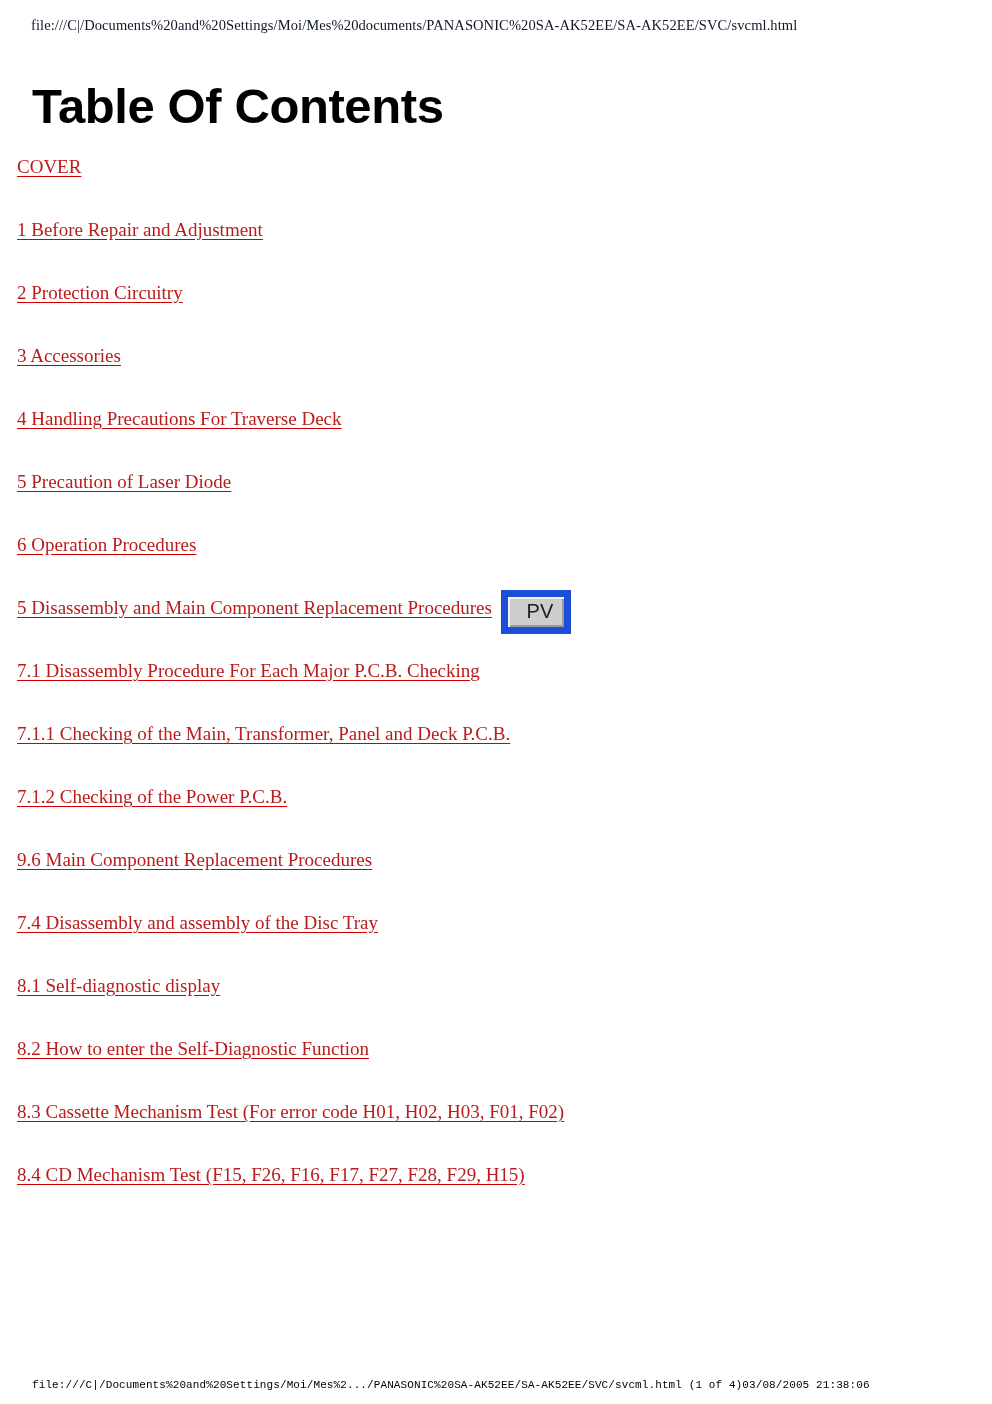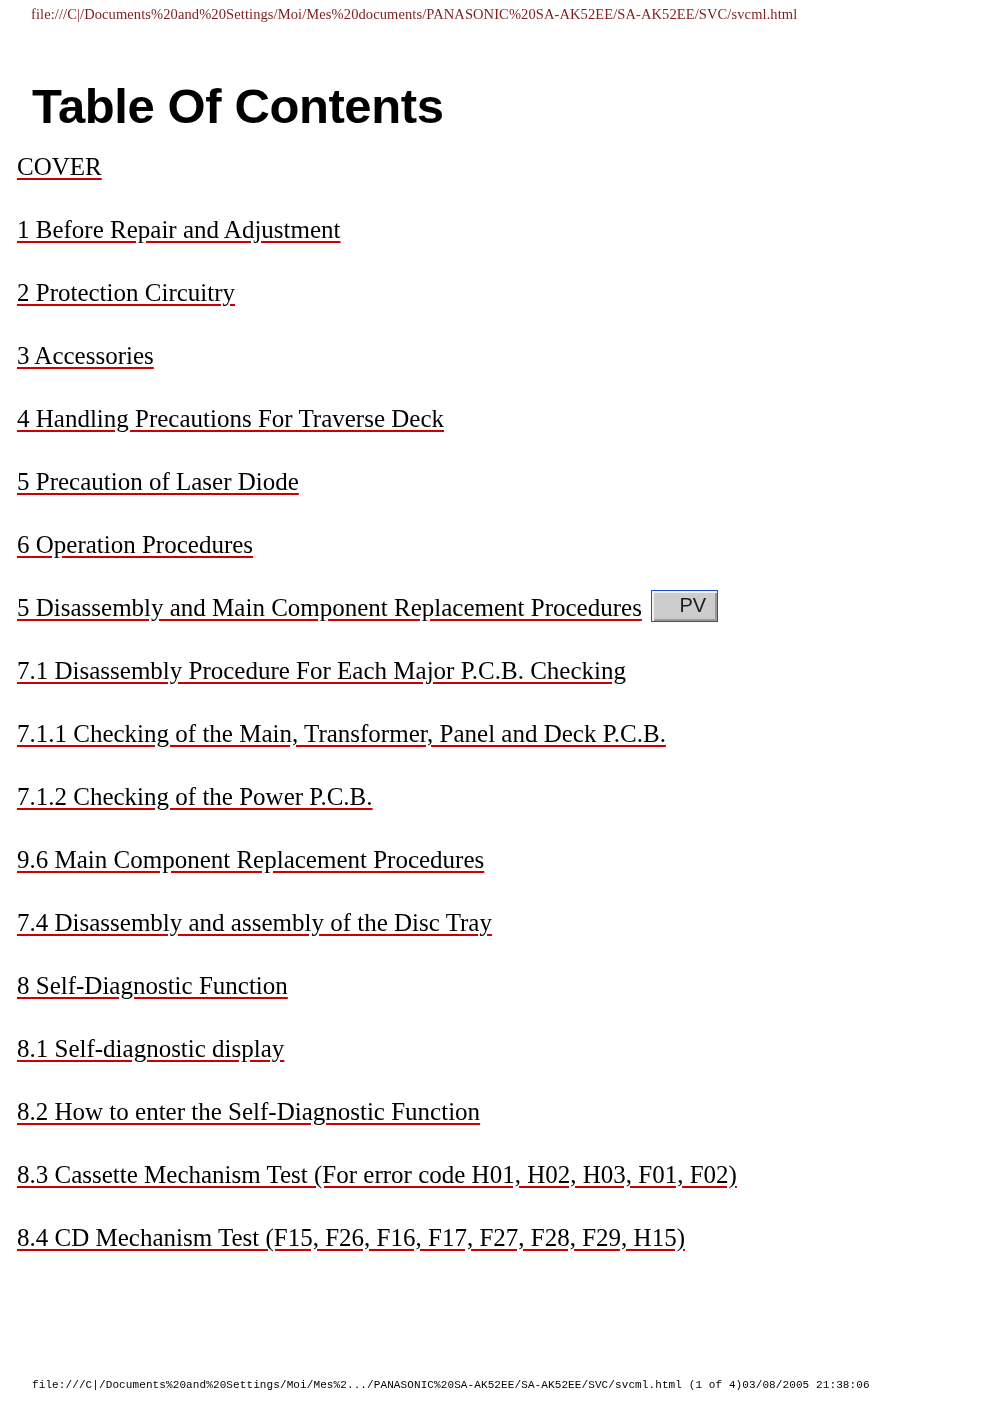--- a/index.html
+++ b/index.html
@@ -13,25 +13,25 @@
     position: relative;
     font-family: "Liberation Serif", "DejaVu Serif", serif;
     color: #000000;
     overflow: hidden;
   }
 
   
   .page-header {
     position: absolute;
     left: 31px;
-    top: 5px;
+    top: 16px;
     font-family: "Liberation Serif", "DejaVu Serif", serif;
     font-size: 14.5px;
     line-height: 18px;
-    color: #7f1d1d;
+    color: #0f172a;
     white-space: nowrap;
     letter-spacing: 0.1px;
   }
 
   
   .doc-title {
     position: absolute;
     left: 16px;
     top: 66px;
     margin: 16px;
@@ -54,44 +54,44 @@
     padding: 0;
     list-style: none;
   }
   .toc-row {
     height: 63px;
     display: flex;
     align-items: flex-start;
   }
   .toc-link {
     font-family: "Liberation Serif", "DejaVu Serif", serif;
-    font-size: 25px;
+    font-size: 19px;
     line-height: 30px;
-    color: #000000;
+    color: #b91c1c;
     text-decoration: underline;
     text-decoration-color: #cc0000;
     text-underline-offset: 3px;
     white-space: nowrap;
     cursor: pointer;
   }
 
   
   .pv-button {
     display: inline-block;
     margin-left: 9px;
     margin-top: -3px;
-    padding: 1px 8px 3px 25px;
+    padding: 1px 8px 3px 16px;
     min-width: 32px;
     text-align: center;
     font-family: "Liberation Sans", "DejaVu Sans", sans-serif;
     font-size: 20px;
     line-height: 26px;
     color: #1c1c1c;
     background: #cdcdcd;
-    border: 1px solid #1d4ed8;
+    border: 7px solid #1d4ed8;
     box-shadow:
       inset 2px 2px 0 0 #f2f2f2,
       inset -2px -2px 0 0 #9a9a9a;
     cursor: pointer;
     vertical-align: top;
   }
 
   
   .page-footer {
     position: absolute;
@@ -147,23 +147,20 @@
     <li class="toc-row">
       <span class="toc-link">7.1.2 Checking of the Power P.C.B.</span>
     </li>
     <li class="toc-row">
       <span class="toc-link">9.6 Main Component Replacement Procedures</span>
     </li>
     <li class="toc-row">
       <span class="toc-link">7.4 Disassembly and assembly of the Disc Tray</span>
     </li>
     <li class="toc-row">
-      <span class="toc-link">8 Self-Diagnostic Function</span>
-    </li>
-    <li class="toc-row">
       <span class="toc-link">8.1 Self-diagnostic display</span>
     </li>
     <li class="toc-row">
       <span class="toc-link">8.2 How to enter the Self-Diagnostic Function</span>
     </li>
     <li class="toc-row">
       <span class="toc-link">8.3 Cassette Mechanism Test (For error code H01, H02, H03, F01, F02)</span>
     </li>
     <li class="toc-row">
       <span class="toc-link">8.4 CD Mechanism Test (F15, F26, F16, F17, F27, F28, F29, H15)</span>

